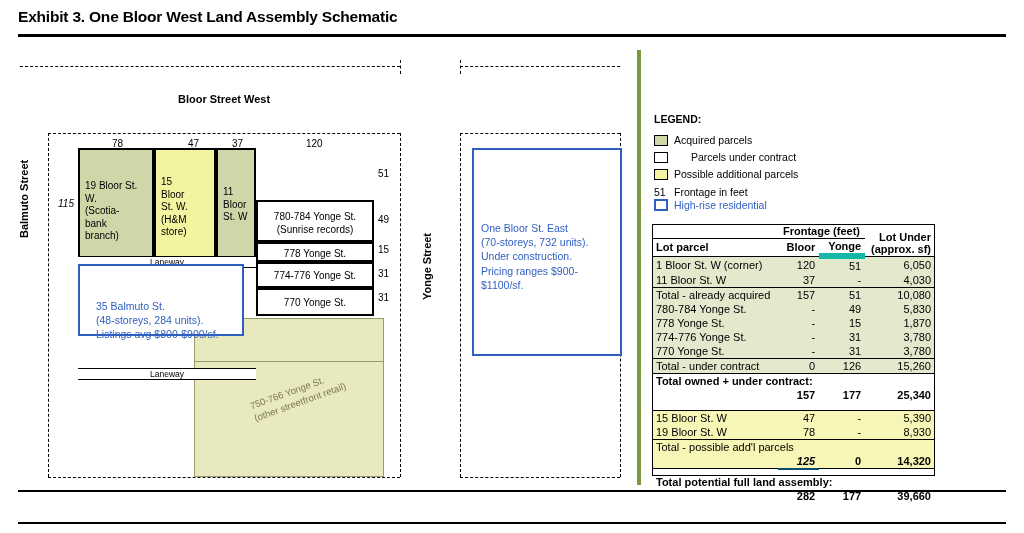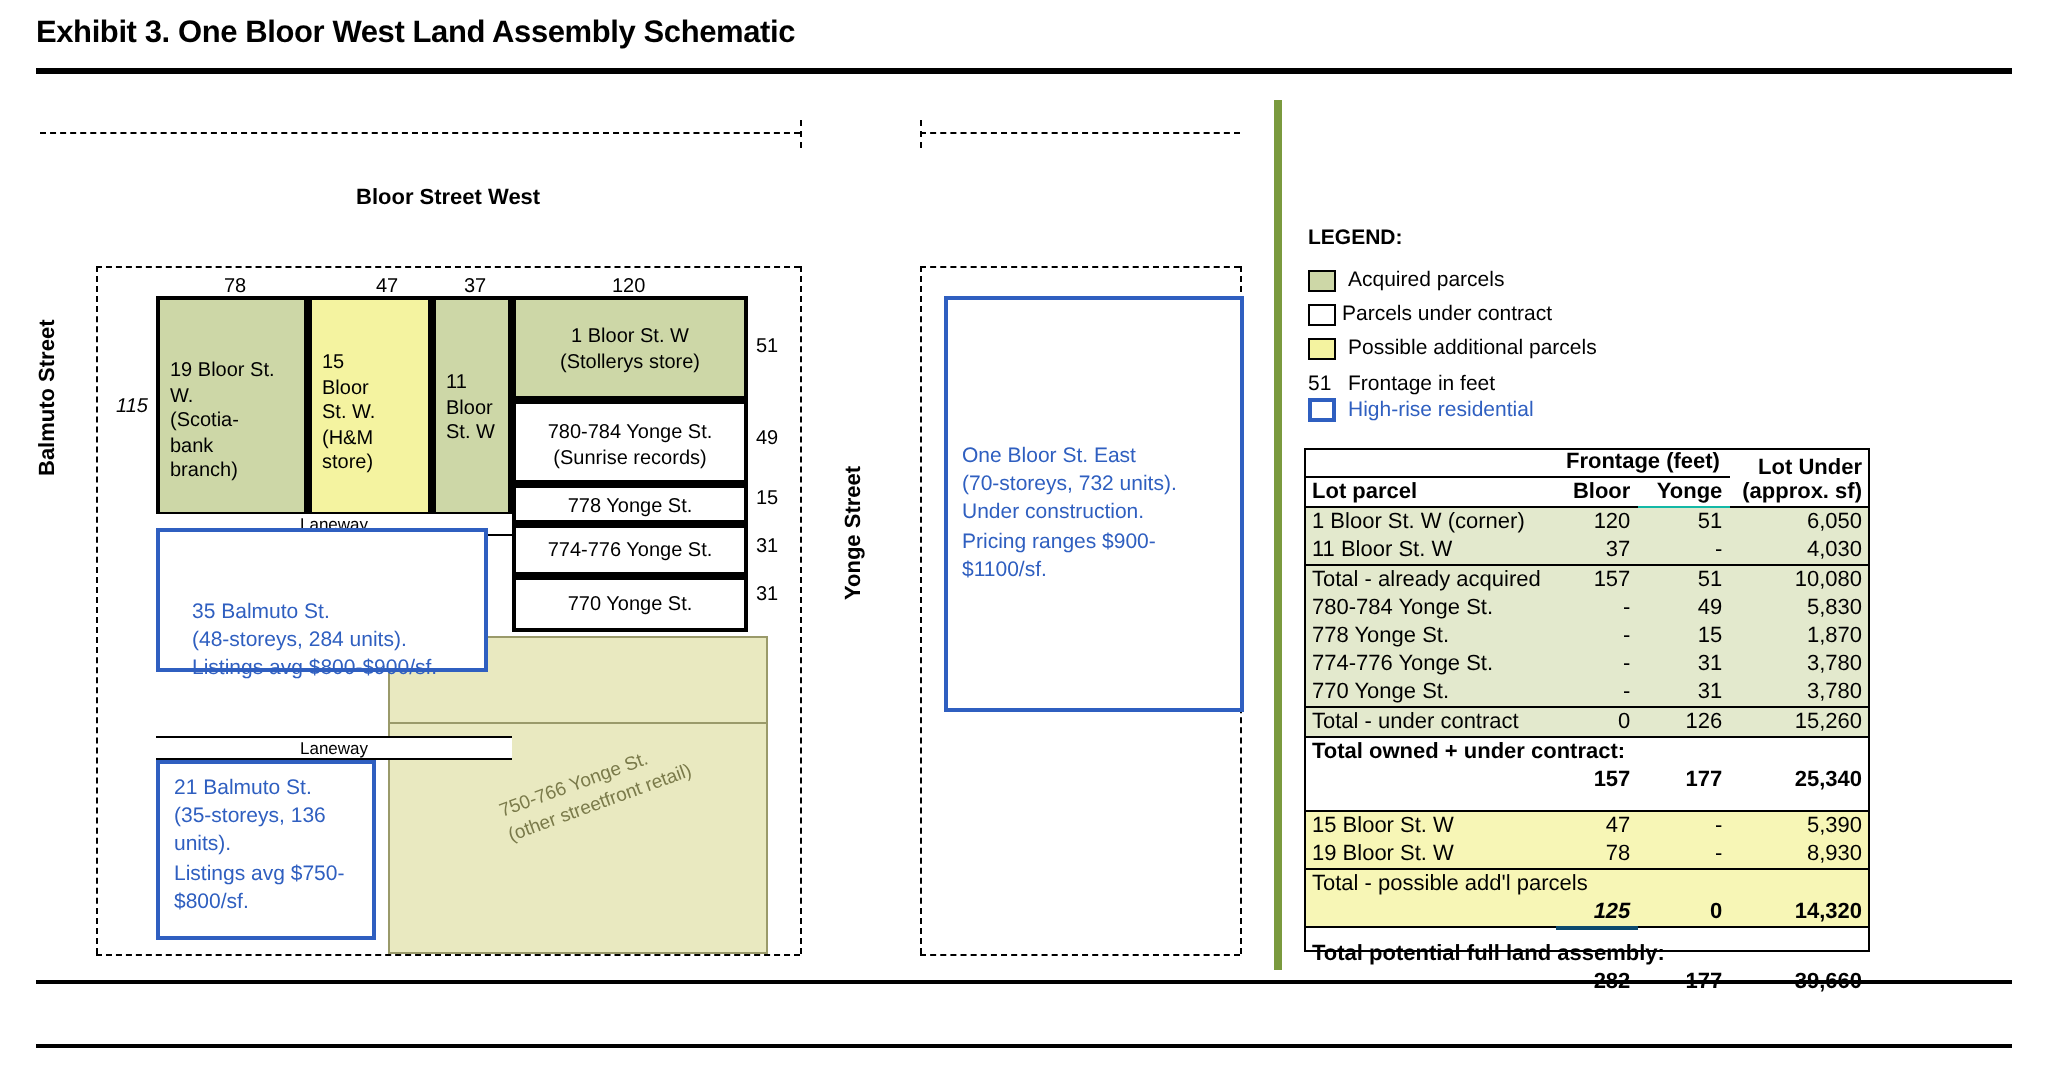--- a/index.html
+++ b/index.html
@@ -213,26 +213,20 @@
   </div>
 
   <div class="parcel acquired" style="left:216px; top:148px; width:40px; height:110px;">
     <div style="margin-top:32px;">
       <span>11</span><br>
       <span>Bloor</span><br>
       <span>St. W</span>
     </div>
   </div>
 
-  <div class="parcel acquired center-txt" style="left:256px; top:148px; width:118px; height:52px;">
-    <div style="margin-top:9px;">
-      <span>1 Bloor St. W</span><br>
-      <span>(Stollerys store)</span>
-    </div>
-  </div>
 
   <div class="parcel contract center-txt" style="left:256px; top:200px; width:118px; height:42px;">
     <div style="margin-top:5px;">
       <span>780-784 Yonge St.</span><br>
       <span>(Sunrise records)</span>
     </div>
   </div>
 
   <div class="parcel contract center-txt" style="left:256px; top:242px; width:118px; height:20px;">
     <div>778 Yonge St.</div>
@@ -254,49 +248,40 @@
   </div>
 
   <div class="hr-box" style="left:78px; top:264px; width:166px; height:72px;padding-left:16px;">
     <div style="margin-top:28px;">
       <span>35 Balmuto St.</span><br>
       <span>(48-storeys, 284 units).</span><br>
       <span>Listings avg $800-$900/sf.</span>
     </div>
   </div>
 
-  <div class="hr-box" style="left:78px; top:380px; width:110px; height:90px;">
-    <div>
-      <span>21 Balmuto St.</span><br>
-      <span>(35-storeys, 136</span><br>
-      <span>units).</span><br>
-      <span>Listings avg $750-</span><br>
-      <span>$800/sf.</span>
-    </div>
-  </div>
 
   <div class="hr-box" style="left:472px; top:148px; width:150px; height:208px;">
     <div style="margin-top:66px;">
       <span>One Bloor St. East</span><br>
       <span>(70-storeys, 732 units).</span><br>
       <span>Under construction.</span><br>
       <span>Pricing ranges $900-</span><br>
       <span>$1100/sf.</span>
     </div>
   </div>
 
   <div class="green-div"></div>
 
   <div class="legend-title">LEGEND:</div>
 
   <div class="sw sw-acq" style="left:654px; top:135px;"></div>
   <div class="legend-row" style="left:674px; top:134px;">Acquired parcels</div>
 
   <div class="sw sw-con" style="left:654px; top:152px;"></div>
-  <div class="legend-row" style="left:671px; top:151px;">Parcels under contract</div>
+  <div class="legend-row" style="left:691px; top:151px;">Parcels under contract</div>
 
   <div class="sw sw-pos" style="left:654px; top:169px;"></div>
   <div class="legend-row" style="left:674px; top:168px;">Possible additional parcels</div>
 
   <div class="legend-num" style="top:186px;">51</div>
   <div class="legend-row" style="left:674px; top:186px;">Frontage in feet</div>
 
   <div class="sw sw-hr" style="left:654px; top:199px; height:12px;"></div>
   <div class="legend-row" style="left:674px; top:199px; color:#2f5fc0;">High-rise residential</div>
 
@@ -307,21 +292,21 @@
         <td style="border-bottom:1px solid #000;"></td>
         <th colspan="2" class="center-txt" style="border-bottom:1px solid #000; text-align:center;">Frontage (feet)</th>
         <td rowspan="2" class="num bold" style="vertical-align:bottom; border-bottom:1px solid #000;">
           <span>Lot Under</span><br>
           <span>(approx. sf)</span>
         </td>
       </tr>
       <tr>
         <th style="text-align:left; border-bottom:1px solid #000;">Lot parcel</th>
         <th class="num" style="border-bottom:1px solid #000;">Bloor</th>
-        <th class="num" style="border-bottom:1px solid #14b8a6;">Yonge</th>
+        <th class="num" style="border-bottom:6px solid #14b8a6;">Yonge</th>
       </tr>
 
       <tr class="row-green">
         <td>1 Bloor St. W (corner)</td>
         <td class="num">120</td>
         <td class="num">51</td>
         <td class="num">6,050</td>
       </tr>
       <tr class="row-green">
         <td>11 Bloor St. W</td>

